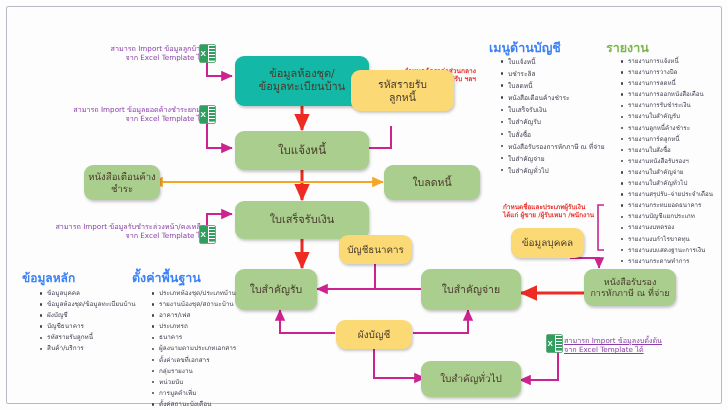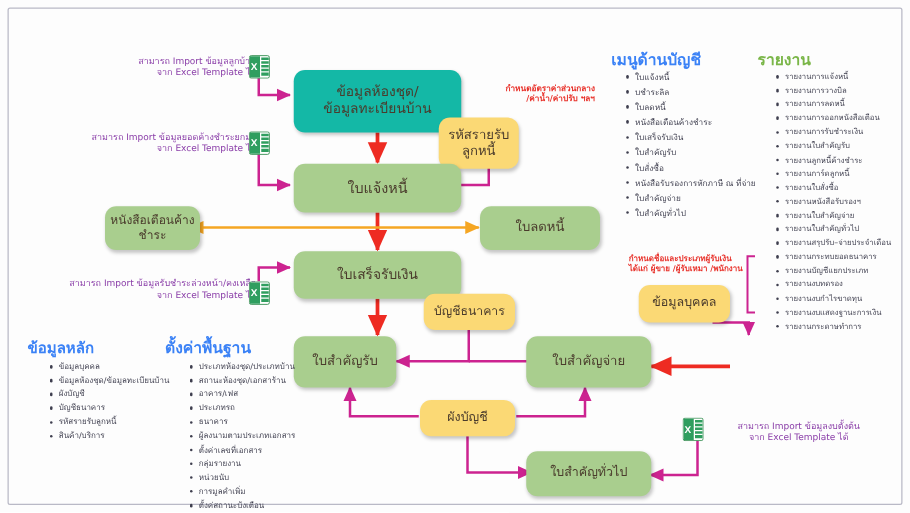--- a/index.html
+++ b/index.html
@@ -109,21 +109,21 @@
 
   <div class="note purple" style="left:40px;top:44px;width:165px;font-size:7.2px;text-align:right;">สามารถ Import ข้อมูลลูกบ้าน
 จาก Excel Template  ได้</div>
 
   <div class="note purple" style="left:22px;top:105px;width:183px;font-size:7.2px;text-align:right;">สามารถ Import ข้อมูลยอดค้างชำระยกมา
 จาก Excel Template  ได้</div>
 
   <div class="note purple" style="left:14px;top:222px;width:191px;font-size:7.2px;text-align:right;">สามารถ Import ข้อมูลรับชำระล่วงหน้า/คงเหลือ
 จาก Excel Template  ได้</div>
 
-  <div class="note purple" style="left:564px;top:336px;width:150px;font-size:7.2px;text-align:center;">สามารถ Import ข้อมูลงบตั้งต้น
+  <div class="note purple" style="left:564px;top:336px;width:150px;font-size:7.2px;text-align:left;text-decoration:underline;">สามารถ Import ข้อมูลงบตั้งต้น
 จาก Excel Template  ได้</div>
 
   <div class="note red" style="left:366px;top:67px;width:110px;font-size:6.6px;text-align:right;">กำหนดอัตราค่าส่วนกลาง
 /ค่าน้ำ/ค่าปรับ ฯลฯ</div>
 
   <div class="note red" style="left:503px;top:203px;width:122px;font-size:6.4px;text-align:left;">กำหนดชื่อและประเภทผู้รับเงิน
 ได้แก่ ผู้ขาย /ผู้รับเหมา /พนักงาน</div>
 
   <div class="xls" style="left:199px;top:44px;">
     <svg viewBox="0 0 17 19" width="17" height="19">
@@ -182,21 +182,21 @@
     </svg>
   </div>
 
   <div class="box orange" style="left:235px;top:56px;width:134px;height:50px;font-size:11px;">
     <div>
       <span>ข้อมูลห้องชุด/</span>
       <span>ข้อมูลทะเบียนบ้าน</span>
     </div>
   </div>
 
-  <div class="box yellow" style="left:351px;top:94px;width:64px;height:41px;font-size:10.5px;">
+  <div class="box yellow" style="left:351px;top:70px;width:103px;height:41px;font-size:10.5px;">
     <div>
       <span>รหัสรายรับ</span>
       <span>ลูกหนี้</span>
     </div>
   </div>
 
   <div class="box green" style="left:235px;top:131px;width:134px;height:39px;font-size:11.5px;">
     <span>ใบแจ้งหนี้</span>
   </div>
 
@@ -224,20 +224,26 @@
   </div>
 
   <div class="box green" style="left:235px;top:269px;width:82px;height:41px;font-size:10.5px;">
     <span>ใบสำคัญรับ</span>
   </div>
 
   <div class="box green" style="left:421px;top:269px;width:100px;height:41px;font-size:10.5px;">
     <span>ใบสำคัญจ่าย</span>
   </div>
 
+  <div class="box green" style="left:584px;top:269px;width:92px;height:37px;font-size:9px;">
+    <div>
+      <span>หนังสือรับรอง</span>
+      <span>การหักภาษี ณ ที่จ่าย</span>
+    </div>
+  </div>
 
   <div class="box yellow" style="left:336px;top:320px;width:76px;height:29px;font-size:10px;">
     <span>ผังบัญชี</span>
   </div>
 
   <div class="box green" style="left:421px;top:361px;width:100px;height:36px;font-size:10px;">
     <span>ใบสำคัญทั่วไป</span>
   </div>
 
   <div class="sec-title" style="left:489px;top:38px;font-size:12.5px;">เมนูด้านบัญชี</div>
@@ -283,21 +289,21 @@
     <li><span>ข้อมูลห้องชุด/ข้อมูลทะเบียนบ้าน</span></li>
     <li><span>ผังบัญชี</span></li>
     <li><span>บัญชีธนาคาร</span></li>
     <li><span>รหัสรายรับลูกหนี้</span></li>
     <li><span>สินค้า/บริการ</span></li>
   </ul>
 
   <div class="sec-title" style="left:132px;top:268px;font-size:12.5px;">ตั้งค่าพื้นฐาน</div>
   <ul class="menu" style="left:148px;top:288px;font-size:6.4px;">
     <li><span>ประเภทห้องชุด/ประเภทบ้าน</span></li>
-    <li><span>สถานะห้องชุด/เอกสาร้าน</span></li>
+    <li><span>รายงานบ้องชุด/สถานะบ้าน</span></li>
     <li><span>อาคาร/เฟส</span></li>
     <li><span>ประเภทรถ</span></li>
     <li><span>ธนาคาร</span></li>
     <li><span>ผู้ลงนามตามประเภทเอกสาร</span></li>
     <li><span>ตั้งค่าเลขที่เอกสาร</span></li>
     <li><span>กลุ่มรายงาน</span></li>
     <li><span>หน่วยนับ</span></li>
     <li><span>การมูลคำเพิ่ม</span></li>
     <li><span>ตั้งค่สถานะบ้งเตือน</span></li>
   </ul>

